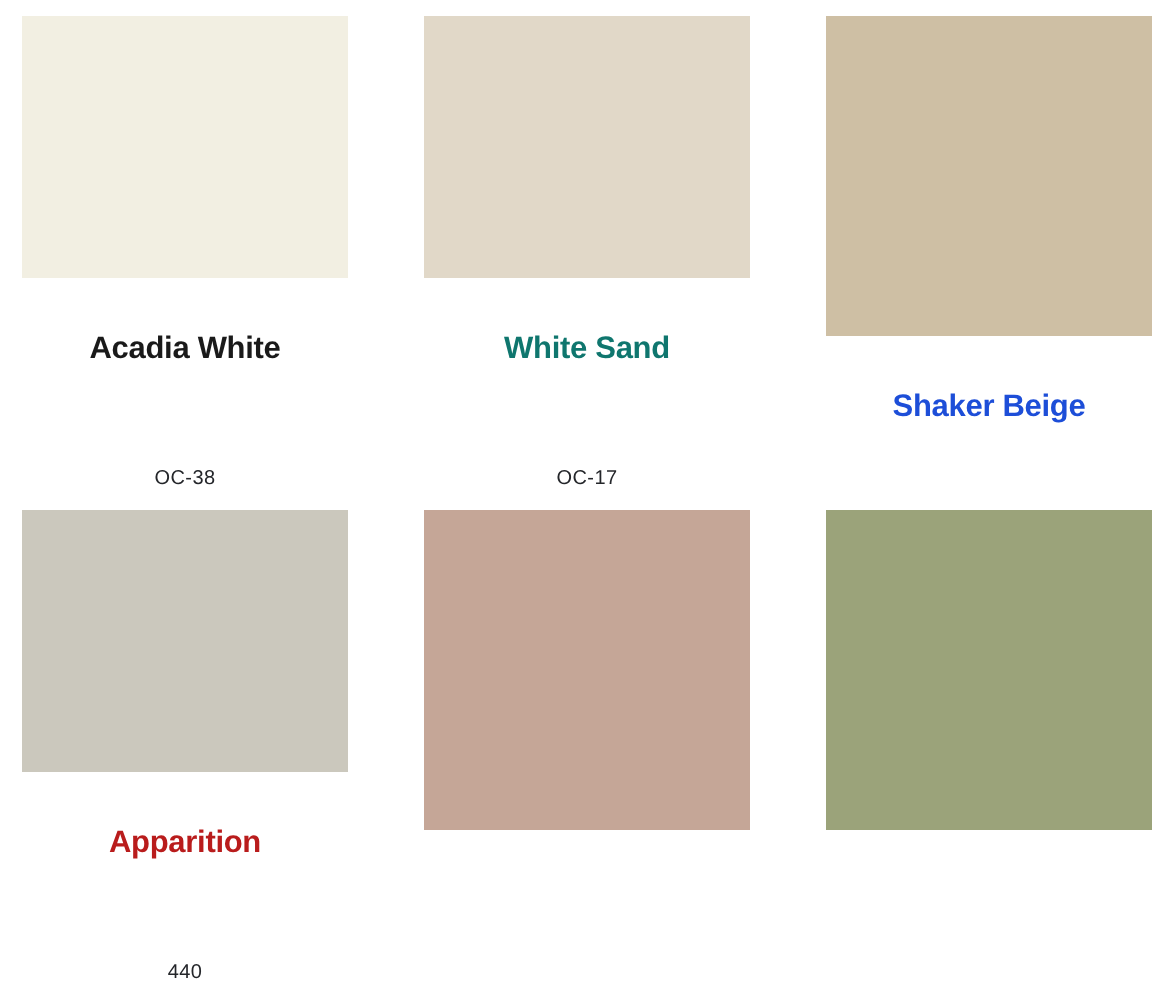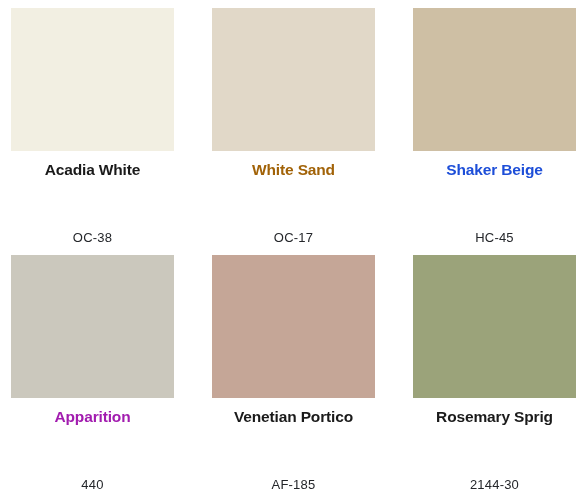--- a/index.html
+++ b/index.html
@@ -36,37 +36,37 @@
     align-items: stretch;
   }
 
   .swatch-chip {
     width: 163px;
     height: 160px;
     display: block;
   }
 
   .swatch-caption {
-    padding-top: 8px;
+    padding-top: 25px;
     text-align: center;
   }
 
   .swatch-name {
     display: block;
     font-size: 15.5px;
     font-weight: bold;
     color: #1a1a1a;
     line-height: 1.45;
     letter-spacing: -0.15px;
     white-space: nowrap;
   }
 
   .swatch-code {
     display: block;
-    font-size: 13px;
+    font-size: 10px;
     font-weight: normal;
     color: #24262a;
     line-height: 1.5;
     letter-spacing: 0.2px;
     padding-top: 2px;
     white-space: nowrap;
     margin-top: 44px;
   }
 </style>
 </head>
@@ -78,50 +78,41 @@
     <div class="swatch-chip" style="background-color: rgb(242, 239, 226);"></div>
     <div class="swatch-caption">
       <span class="swatch-name" style="color: rgb(26, 26, 26);">Acadia White</span>
       <span class="swatch-code">OC-38</span>
     </div>
   </div>
 
   <div class="swatch-card">
     <div class="swatch-chip" style="background-color: rgb(225, 216, 200);"></div>
     <div class="swatch-caption">
-      <span class="swatch-name" style="color: #a16207;">White Sand</span>
+      <span class="swatch-name" style="color: #0f766e;">White Sand</span>
       <span class="swatch-code">OC-17</span>
     </div>
   </div>
 
   <div class="swatch-card">
     <div class="swatch-chip" style="background-color: rgb(206, 191, 164);"></div>
     <div class="swatch-caption">
       <span class="swatch-name" style="color: #1d4ed8;">Shaker Beige</span>
-      <span class="swatch-code">HC-45</span>
     </div>
   </div>
 
   <div class="swatch-card">
     <div class="swatch-chip" style="background-color: rgb(203, 200, 189);"></div>
     <div class="swatch-caption">
-      <span class="swatch-name" style="color: #a21caf;">Apparition</span>
+      <span class="swatch-name" style="color: #b91c1c;">Apparition</span>
       <span class="swatch-code">440</span>
     </div>
   </div>
 
   <div class="swatch-card">
     <div class="swatch-chip" style="background-color: rgb(197, 166, 151);"></div>
-    <div class="swatch-caption">
-      <span class="swatch-name" style="color: rgb(26, 26, 26);">Venetian Portico</span>
-      <span class="swatch-code">AF-185</span>
-    </div>
   </div>
 
   <div class="swatch-card">
     <div class="swatch-chip" style="background-color: rgb(155, 163, 122);"></div>
-    <div class="swatch-caption">
-      <span class="swatch-name" style="color: rgb(26, 26, 26);">Rosemary Sprig</span>
-      <span class="swatch-code">2144-30</span>
-    </div>
   </div>
 
 </div>
 
 </body></html>

